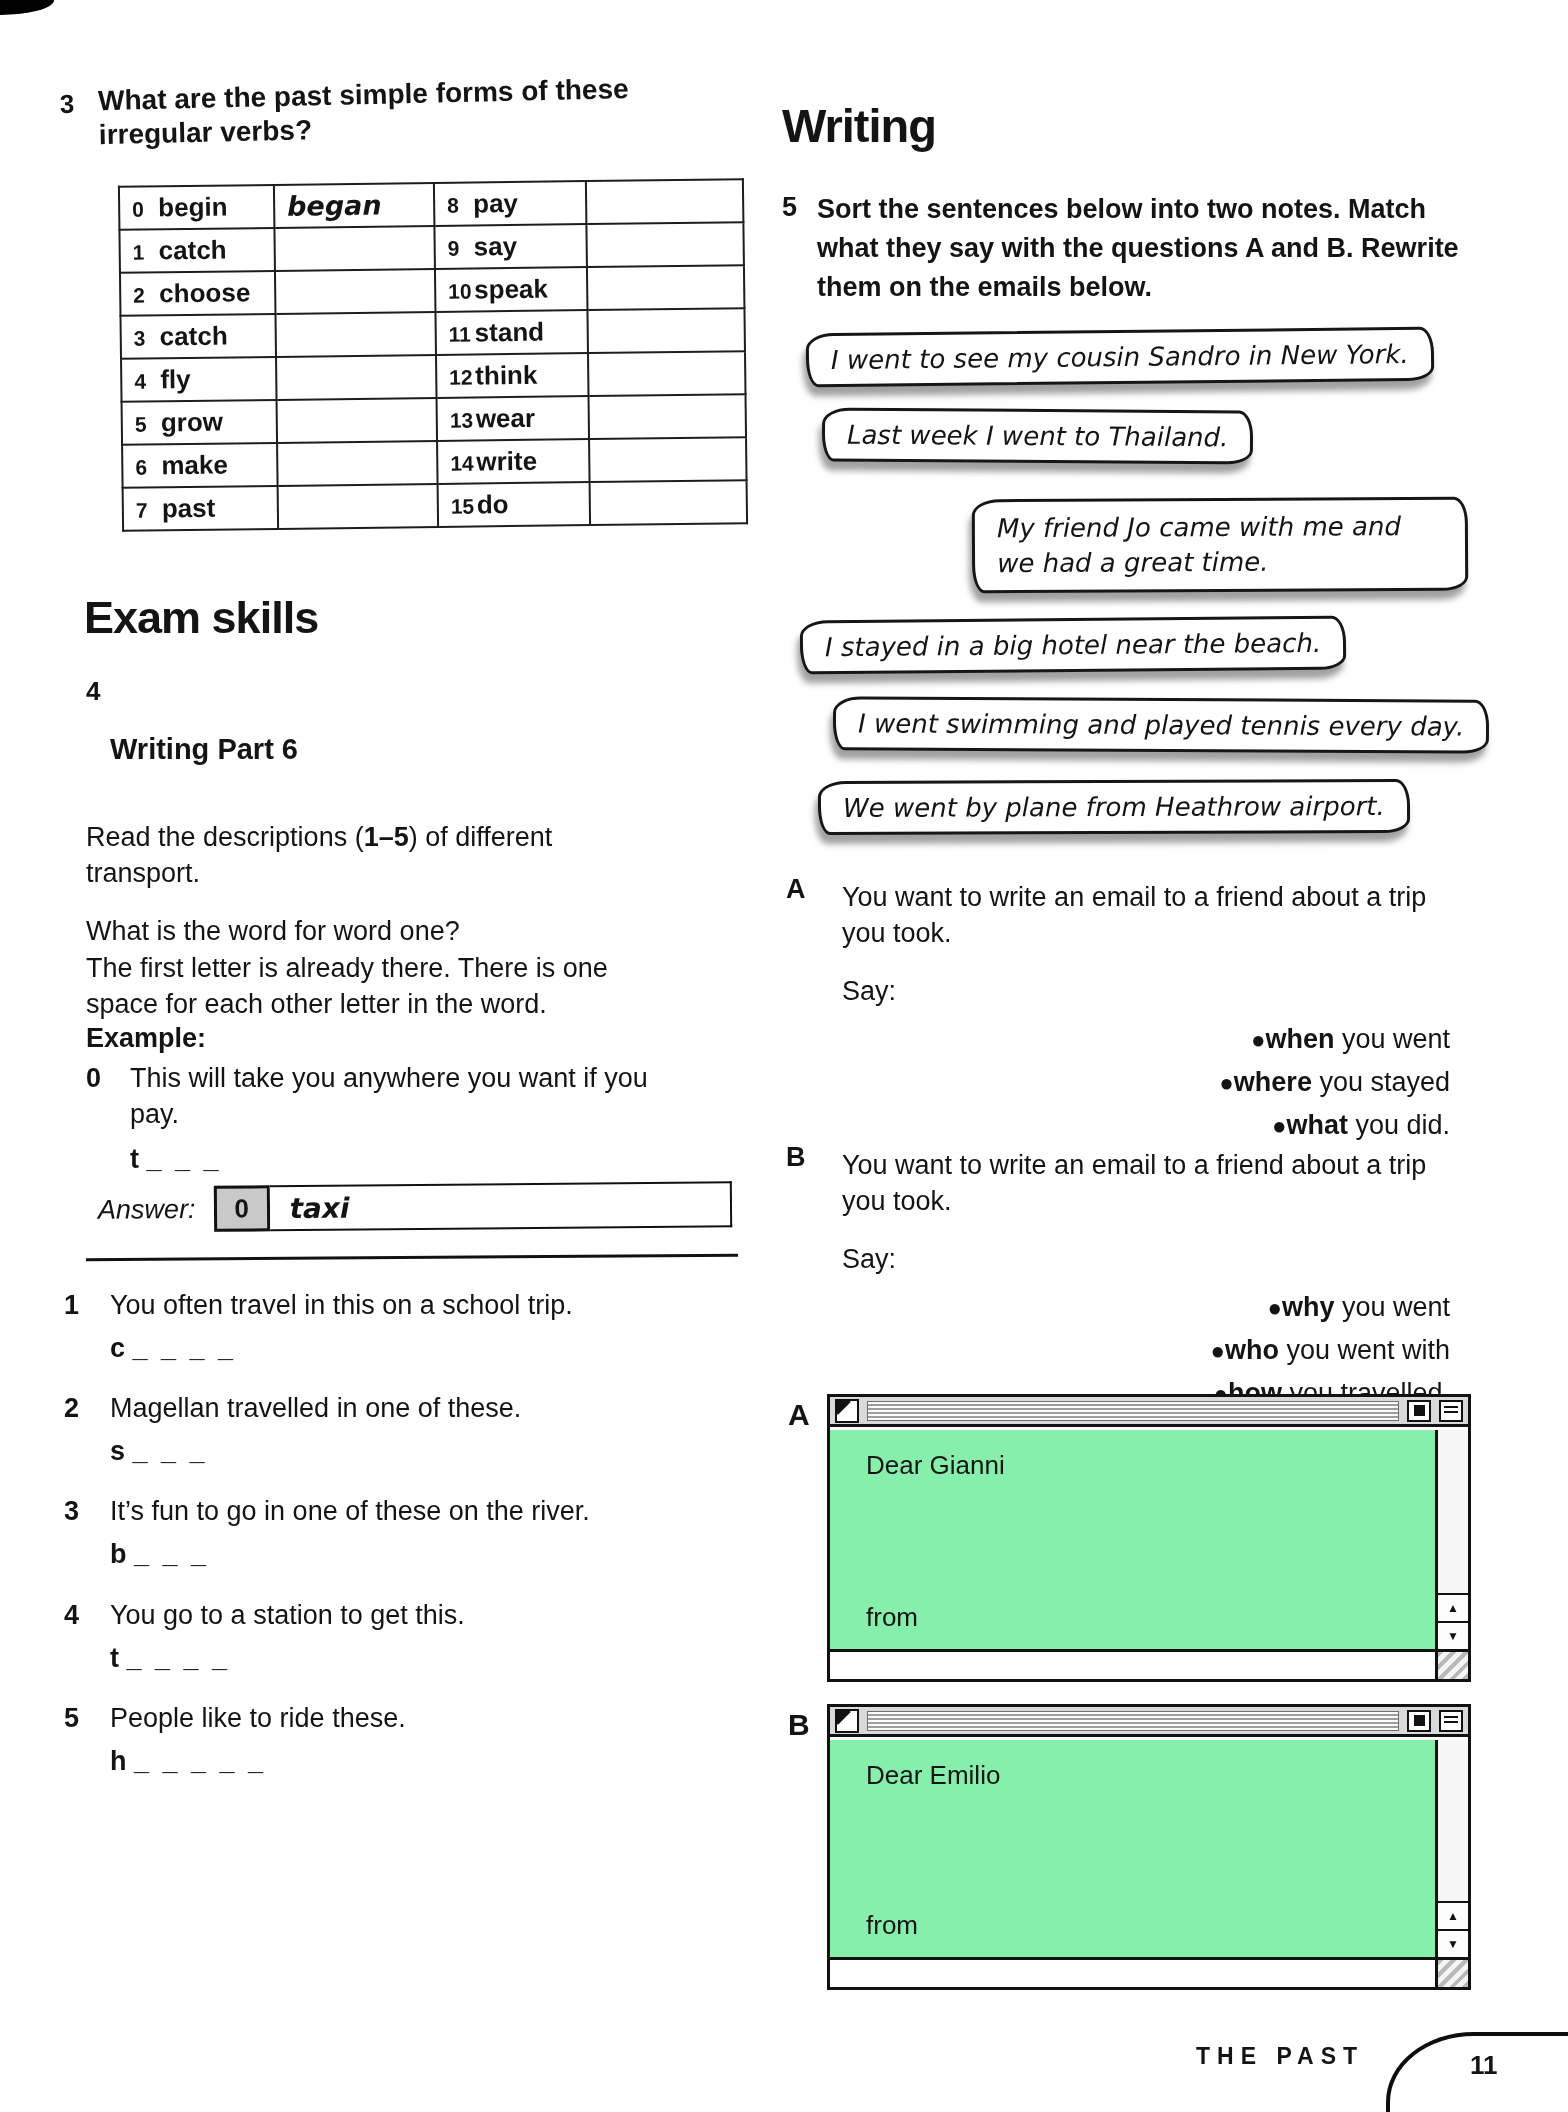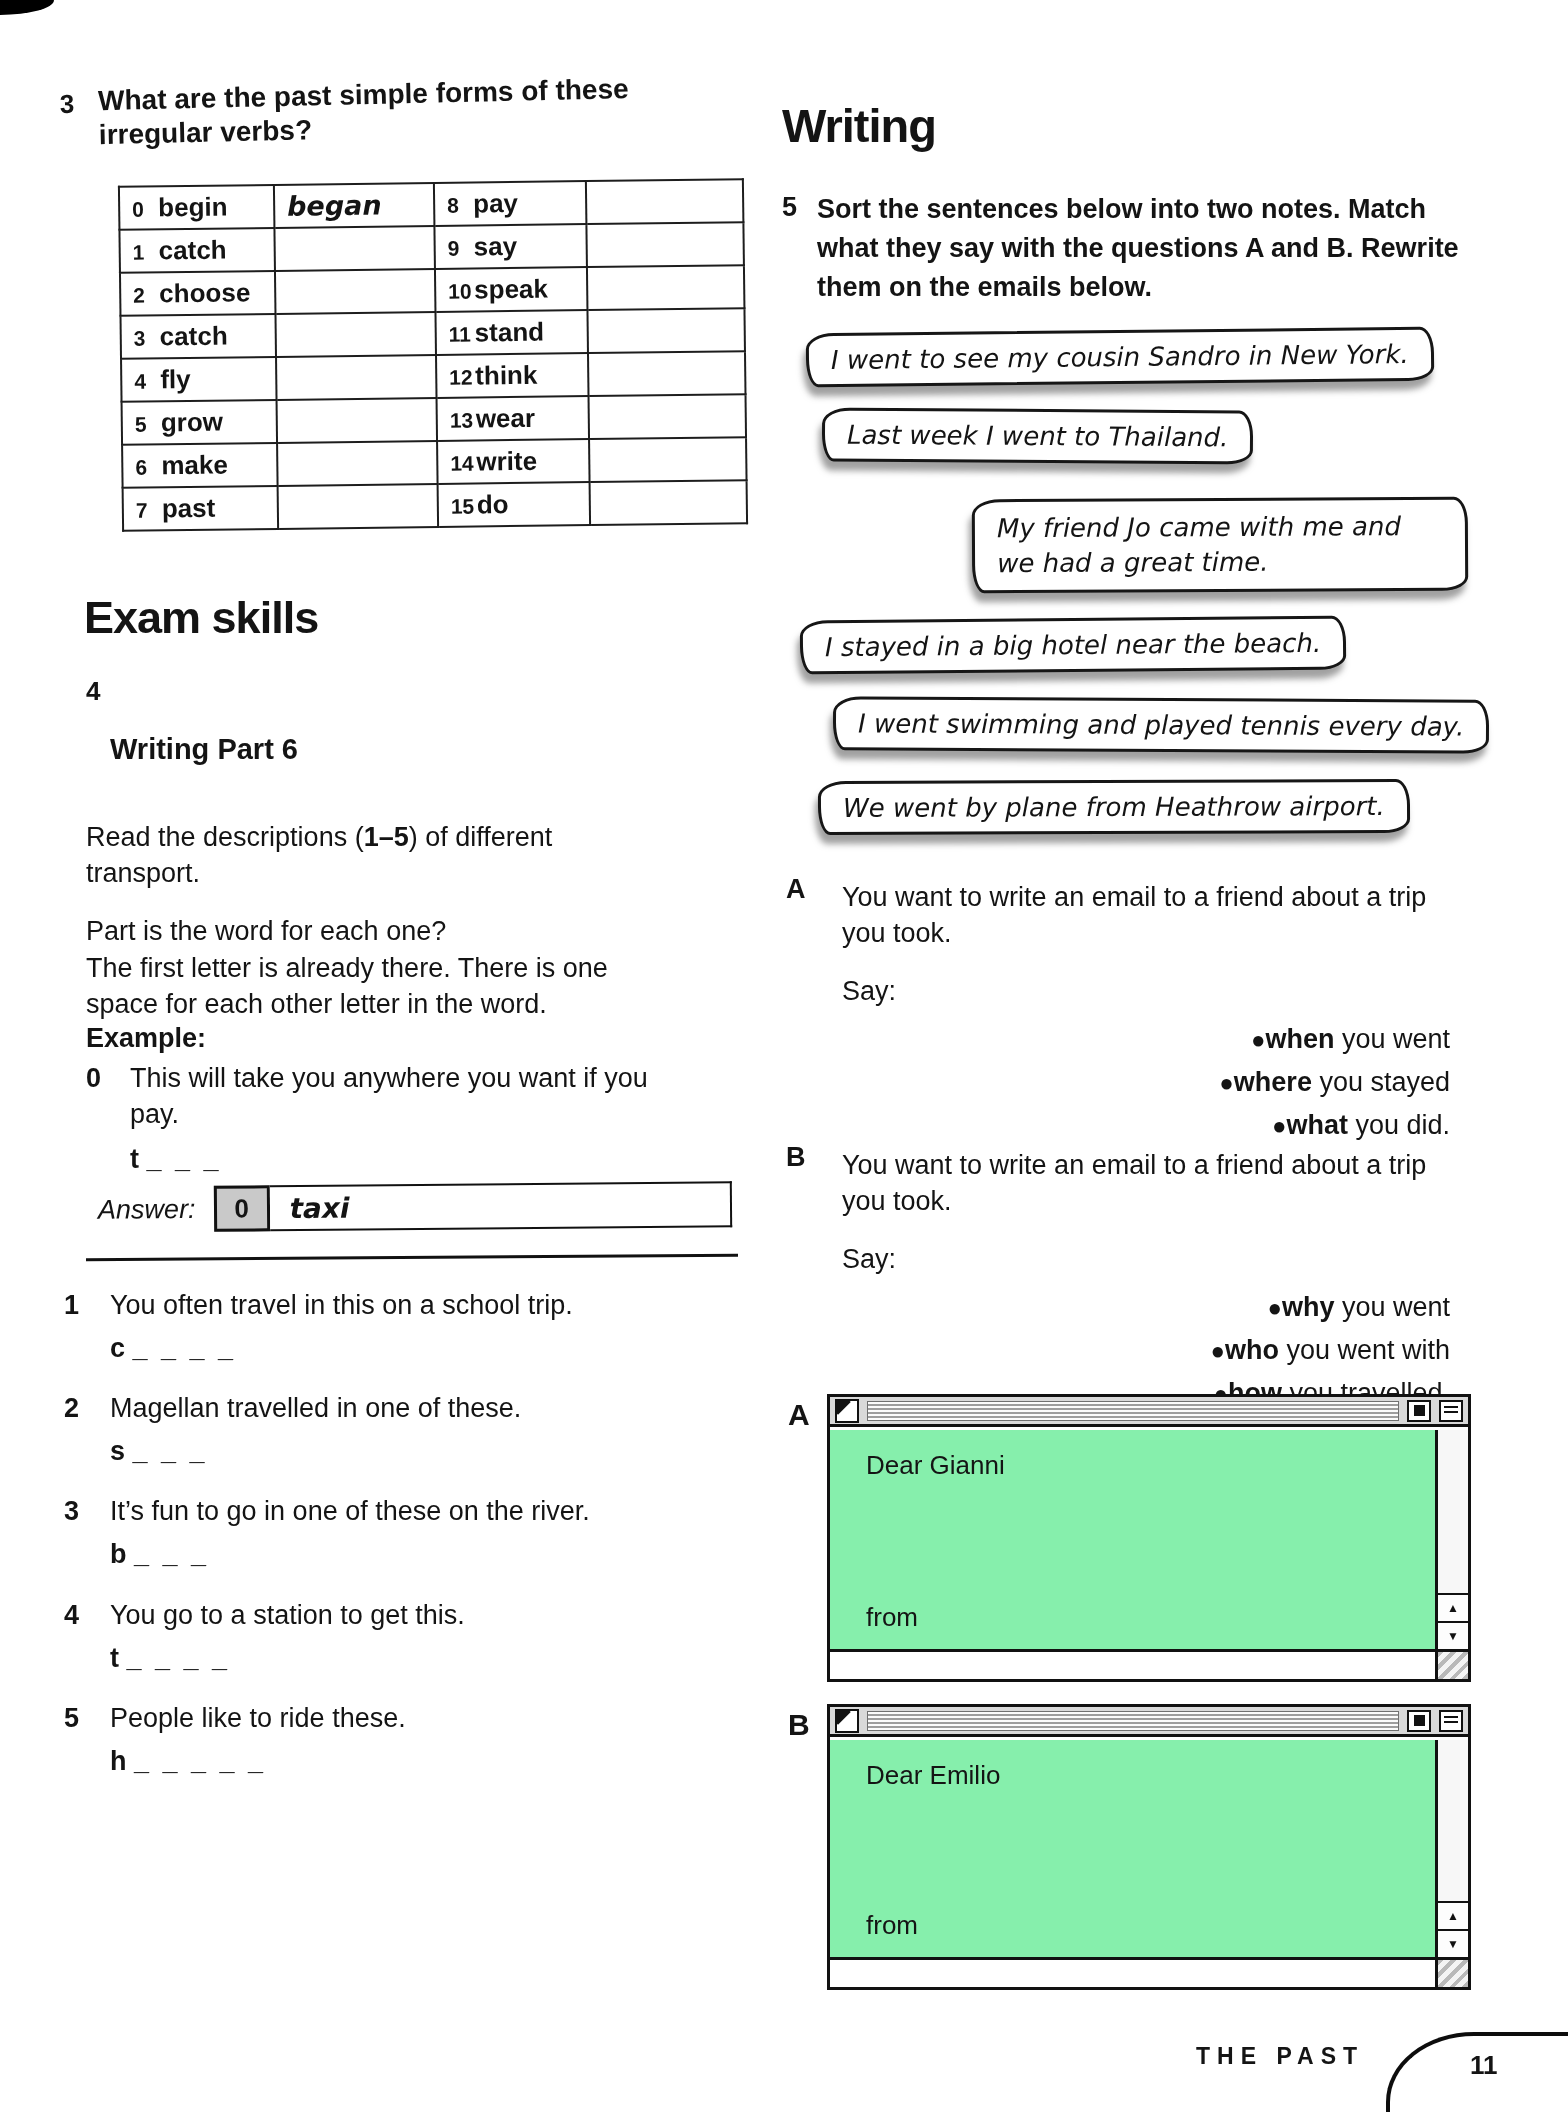--- a/index.html
+++ b/index.html
@@ -188,21 +188,21 @@
     </tbody>
   </table>
 
   <div class="exam-heading">Exam skills</div>
   <div class="exam-num">4</div>
   <div class="exam-sub">Writing Part 6</div>
 
   <p class="exam-intro"><span>Read the descriptions (</span><b>1–5</b><span>) of different transport.</span></p>
 
   <p class="exam-q">
-    <span class="qline">Part is the word for each one?</span>
+    <span class="qline">What is the word for word one?</span>
     <span>The first letter is already there. There is one space for each other letter in the word.</span>
   </p>
 
   <div class="example-label">Example:</div>
 
   <div class="example-item">
     <span class="item-num">0</span>
     <div>
       <p class="etext">This will take you anywhere you want if you pay.</p>
       <div class="blank-line">

